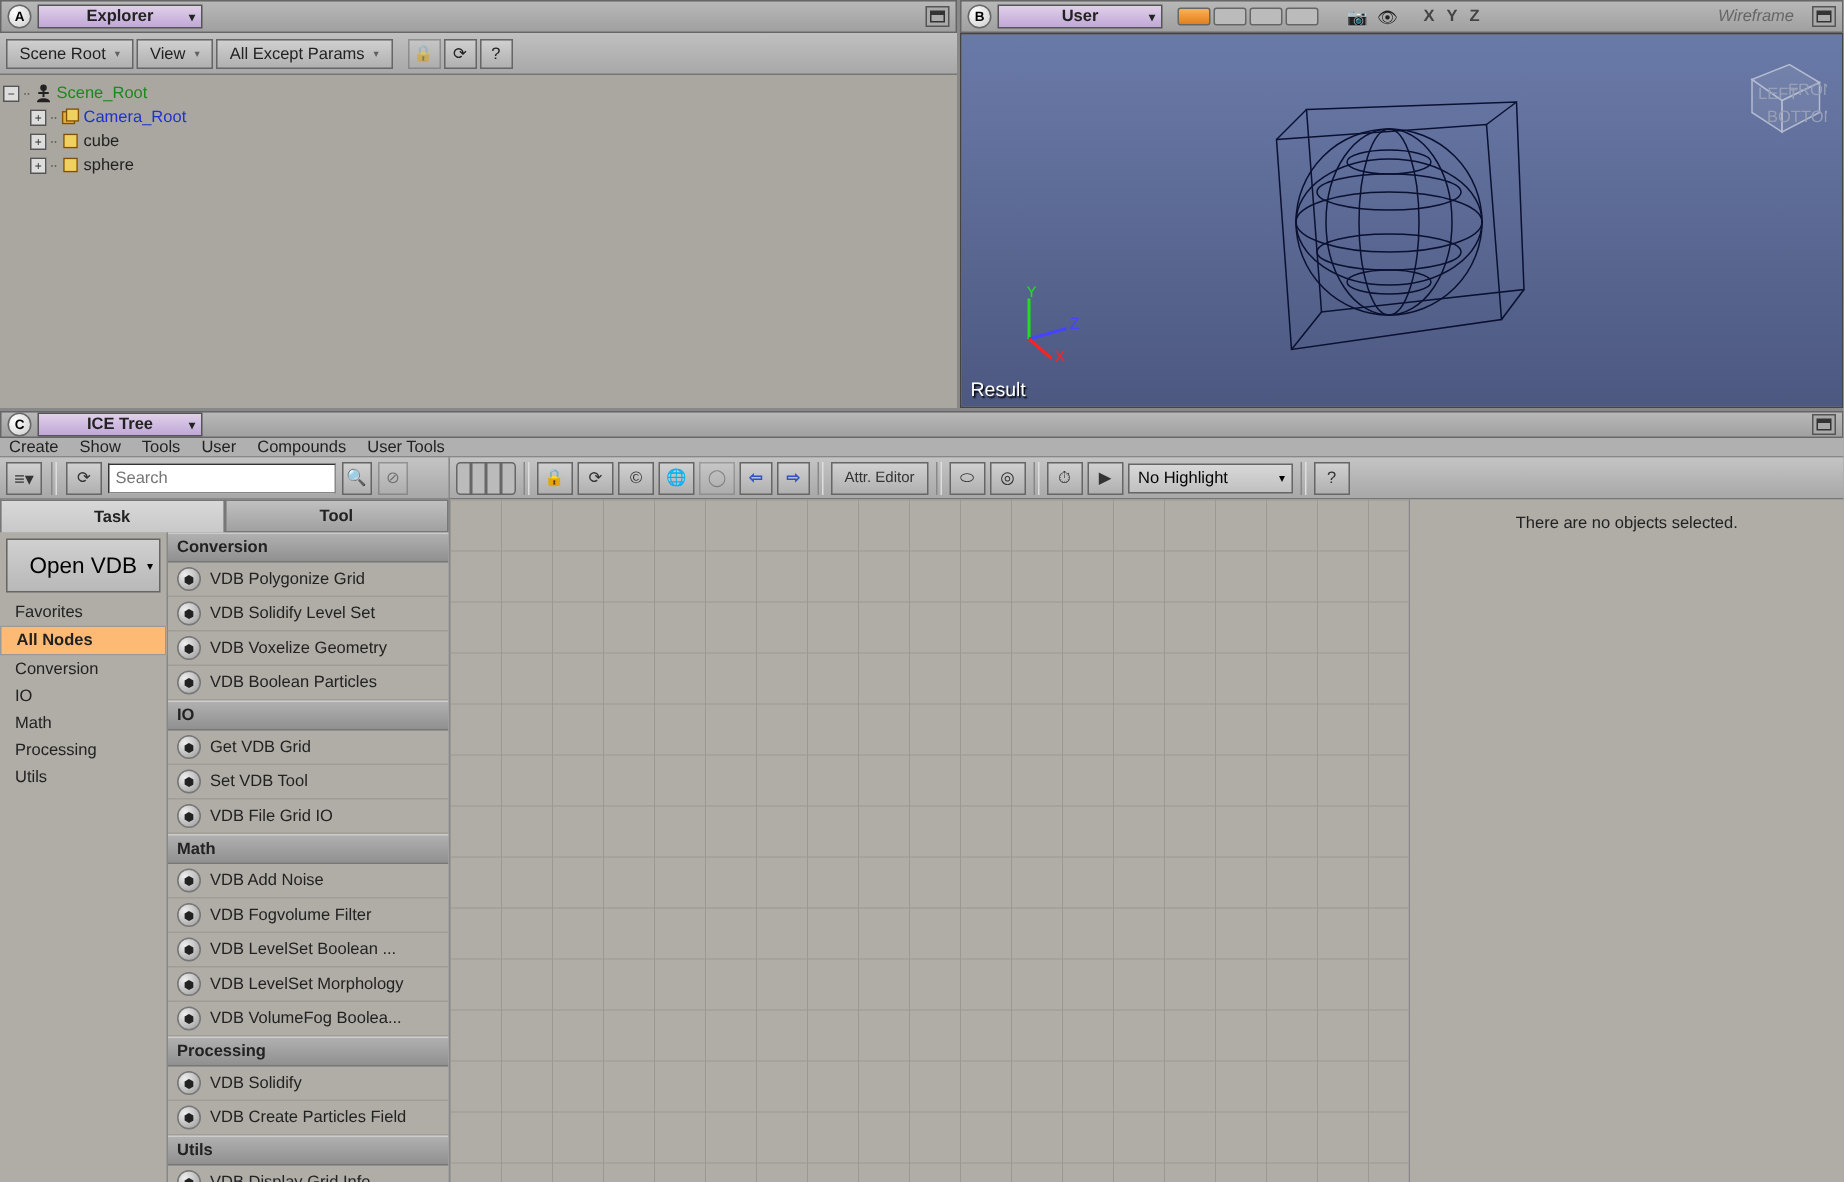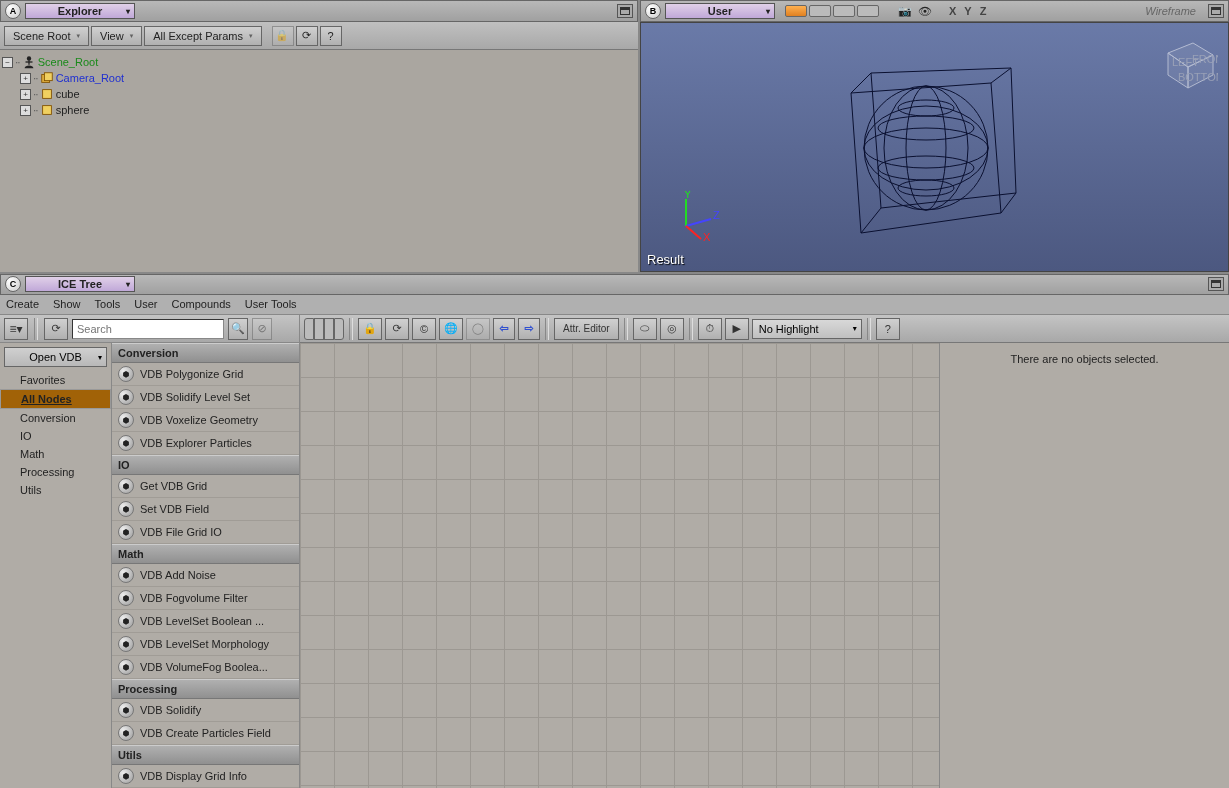--- a/index.html
+++ b/index.html
@@ -62,24 +62,24 @@
   
   .ice-left { width: 300px; display: flex; flex-direction: column; border-right: 1px solid #888; }
   .ice-left-top { height: 28px; background: linear-gradient(#c4c4c4,#a8a8a8); display: flex; align-items: center; padding: 0 4px; gap: 4px; border-bottom:1px solid #888;}
   
   .ice-tabs { height: 22px; display: flex; }
   .ice-tab { flex: 1; background: linear-gradient(#c0c0c0,#a0a0a0); border: 1px solid #777; display: flex; align-items: center; justify-content: center; font-weight: bold; color:#222; }
   .ice-tab.active { background: linear-gradient(#d8d8d8,#c8c8c8); border-bottom: none; }
   
   .ice-left-cols { flex: 1; display: flex; }
   .ice-cat-col { width: 112px; background: #b0aca6; border-right: 1px solid #888; display: flex; flex-direction: column; }
-  .ice-cat-combo { margin: 4px; height: 20px; background: linear-gradient(#d0d0d0,#b8b8b8); border: 1px solid #666; display: flex; align-items: center; justify-content: center; position: relative; font-size:11px; }
+  .ice-cat-combo { margin: 4px; height: 36px; background: linear-gradient(#d0d0d0,#b8b8b8); border: 1px solid #666; display: flex; align-items: center; justify-content: center; position: relative; font-size:15px; }
   .ice-cat-combo::after { content: "▾"; position: absolute; right: 4px; font-size: 8px; }
-  .cat-item { padding: 3px 20px; color: #222; }
-  .cat-item.active { background: #a16207; font-weight: bold; border: 1px solid #999; text-decoration: underline; }
+  .cat-item { padding: 3px 10px; color: #222; }
+  .cat-item.active { background: #fdba74; font-weight: bold; border: 1px solid #999; }
   
   .ice-node-col { flex: 1; background: #b0aca6; overflow-y: scroll; }
   .group-header { background: linear-gradient(#b0b0b0,#909090); padding: 3px 6px; font-weight: bold; color: #222; border-top: 1px solid #ccc; border-bottom: 1px solid #777; }
   .node-item { display: flex; align-items: center; gap: 6px; padding: 3px 6px; color: #222; border-bottom: 1px solid #a09c96; }
   .node-icon { width: 16px; height: 16px; border-radius: 50%; background: radial-gradient(circle at 30% 30%, #eee, #999); border: 1px solid #777; flex-shrink: 0; font-size:8px; display:flex; align-items:center; justify-content:center; }
   
   .ice-canvas { flex: 1; background: #b0aca6; position: relative; background-image:
     linear-gradient(#9c9892 1px, transparent 1px),
     linear-gradient(90deg, #9c9892 1px, transparent 1px);
     background-size: 34px 34px;
@@ -309,20 +309,24 @@
         </div>
       <div class="ice-sep"></div>
       <div class="ice-tool-btn">
           <span>?</span>
         </div>
     </div>
   </div>
 
   <div class="ice-body">
     <div class="ice-left">
+      <div class="ice-tabs">
+        <div class="ice-tab active">Task</div>
+        <div class="ice-tab">Tool</div>
+      </div>
       <div class="ice-left-cols">
         <div class="ice-cat-col">
           <div class="ice-cat-combo">Open VDB</div>
           <div id="cat-list">
               <div class="cat-item">Favorites</div>
               <div class="cat-item active">All Nodes</div>
               <div class="cat-item">Conversion</div>
               <div class="cat-item">IO</div>
               <div class="cat-item">Math</div>
               <div class="cat-item">Processing</div>
@@ -338,30 +342,30 @@
             <div class="node-item">
               <div class="node-icon">⬢</div>
               <span>VDB Solidify Level Set</span>
             </div>
             <div class="node-item">
               <div class="node-icon">⬢</div>
               <span>VDB Voxelize Geometry</span>
             </div>
             <div class="node-item">
               <div class="node-icon">⬢</div>
-              <span>VDB Explorer Particles</span>
+              <span>VDB Boolean Particles</span>
             </div>
             <div class="group-header">IO</div>
             <div class="node-item">
               <div class="node-icon">⬢</div>
               <span>Get VDB Grid</span>
             </div>
             <div class="node-item">
               <div class="node-icon">⬢</div>
-              <span>Set VDB Field</span>
+              <span>Set VDB Tool</span>
             </div>
             <div class="node-item">
               <div class="node-icon">⬢</div>
               <span>VDB File Grid IO</span>
             </div>
             <div class="group-header">Math</div>
             <div class="node-item">
               <div class="node-icon">⬢</div>
               <span>VDB Add Noise</span>
             </div>

